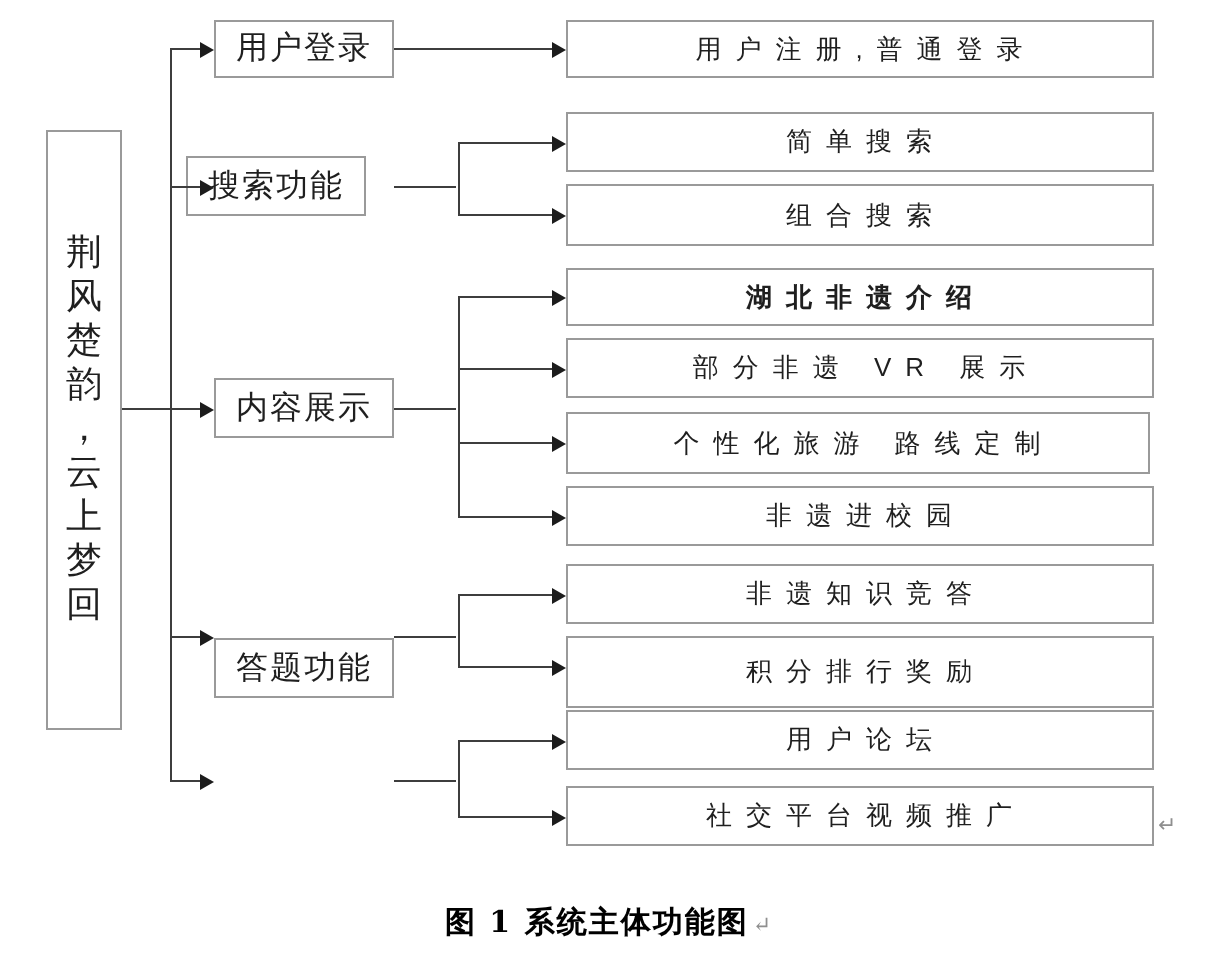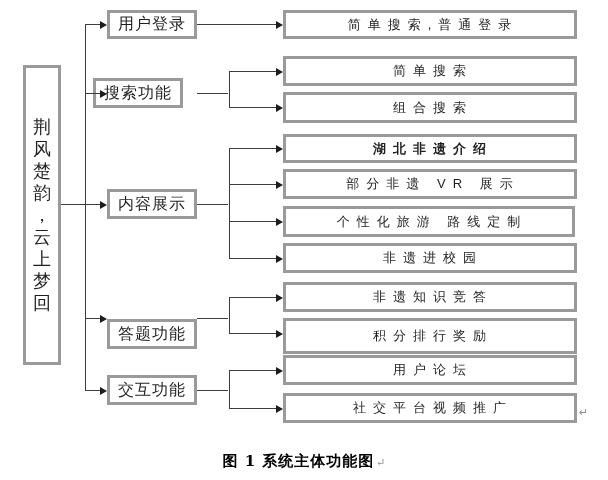--- a/index.html
+++ b/index.html
@@ -1,21 +1,21 @@
 <!DOCTYPE html>
 <html><head>
 <meta charset="utf-8">
 <style>
   html,body{margin:0;padding:0;background:#ffffff;}
   #canvas{
     position:relative;width:608px;height:480px;background:#ffffff;
     font-family:"Liberation Sans","DejaVu Sans",sans-serif;overflow:hidden;
   }
   .box{
-    position:absolute;box-sizing:border-box;border:3px solid #0ea5e9;background:#ffffff;
+    position:absolute;box-sizing:border-box;border:1px solid #0ea5e9;background:#ffffff;
     display:flex;align-items:center;justify-content:center;color:#1f1f1f;
   }
   .root{
     flex-direction:column;justify-content:center;
     font-family:"DejaVu Serif","Liberation Serif",serif;
     font-size:18px;line-height:1;
   }
   .root span{display:block;margin:2px 0;}
   .mid span{font-size:16px;letter-spacing:1px;white-space:nowrap;}
   .rb span{font-size:13px;letter-spacing:7px;white-space:nowrap;margin-left:6px;}
@@ -57,26 +57,23 @@
   </div>
   <div class="box mid" style="left: 93px; top: 78px; width: 90px; height: 30px; border-color: rgb(154, 154, 154);">
     <span>搜索功能</span>
   </div>
   <div class="box mid" style="left: 107px; top: 189px; width: 90px; height: 30px; border-color: rgb(154, 154, 154);">
     <span>内容展示</span>
   </div>
   <div class="box mid" style="left: 107px; top: 303px; width: 90px; height: 30px; border-color: rgb(154, 154, 154); margin-top: 16px;">
     <span>答题功能</span>
   </div>
-  <div class="box mid" style="left: 107px; top: 375px; width: 90px; height: 30px; border-color: rgb(154, 154, 154);">
-    <span>交互功能</span>
-  </div>
 
   <div class="box rb" style="left: 283px; top: 10px; width: 294px; height: 29px; border-color: rgb(154, 154, 154);">
-    <span>简单搜索,普通登录</span>
+    <span>用户注册,普通登录</span>
   </div>
   <div class="box rb" style="left: 283px; top: 56px; width: 294px; height: 30px; border-color: rgb(154, 154, 154);">
     <span>简单搜索</span>
   </div>
   <div class="box rb" style="left: 283px; top: 92px; width: 294px; height: 31px; border-color: rgb(154, 154, 154);">
     <span>组合搜索</span>
   </div>
   <div class="box rb" style="left: 283px; top: 134px; width: 294px; height: 29px; border-color: rgb(154, 154, 154); font-weight: bold;">
     <span>湖北非遗介绍</span>
   </div>

